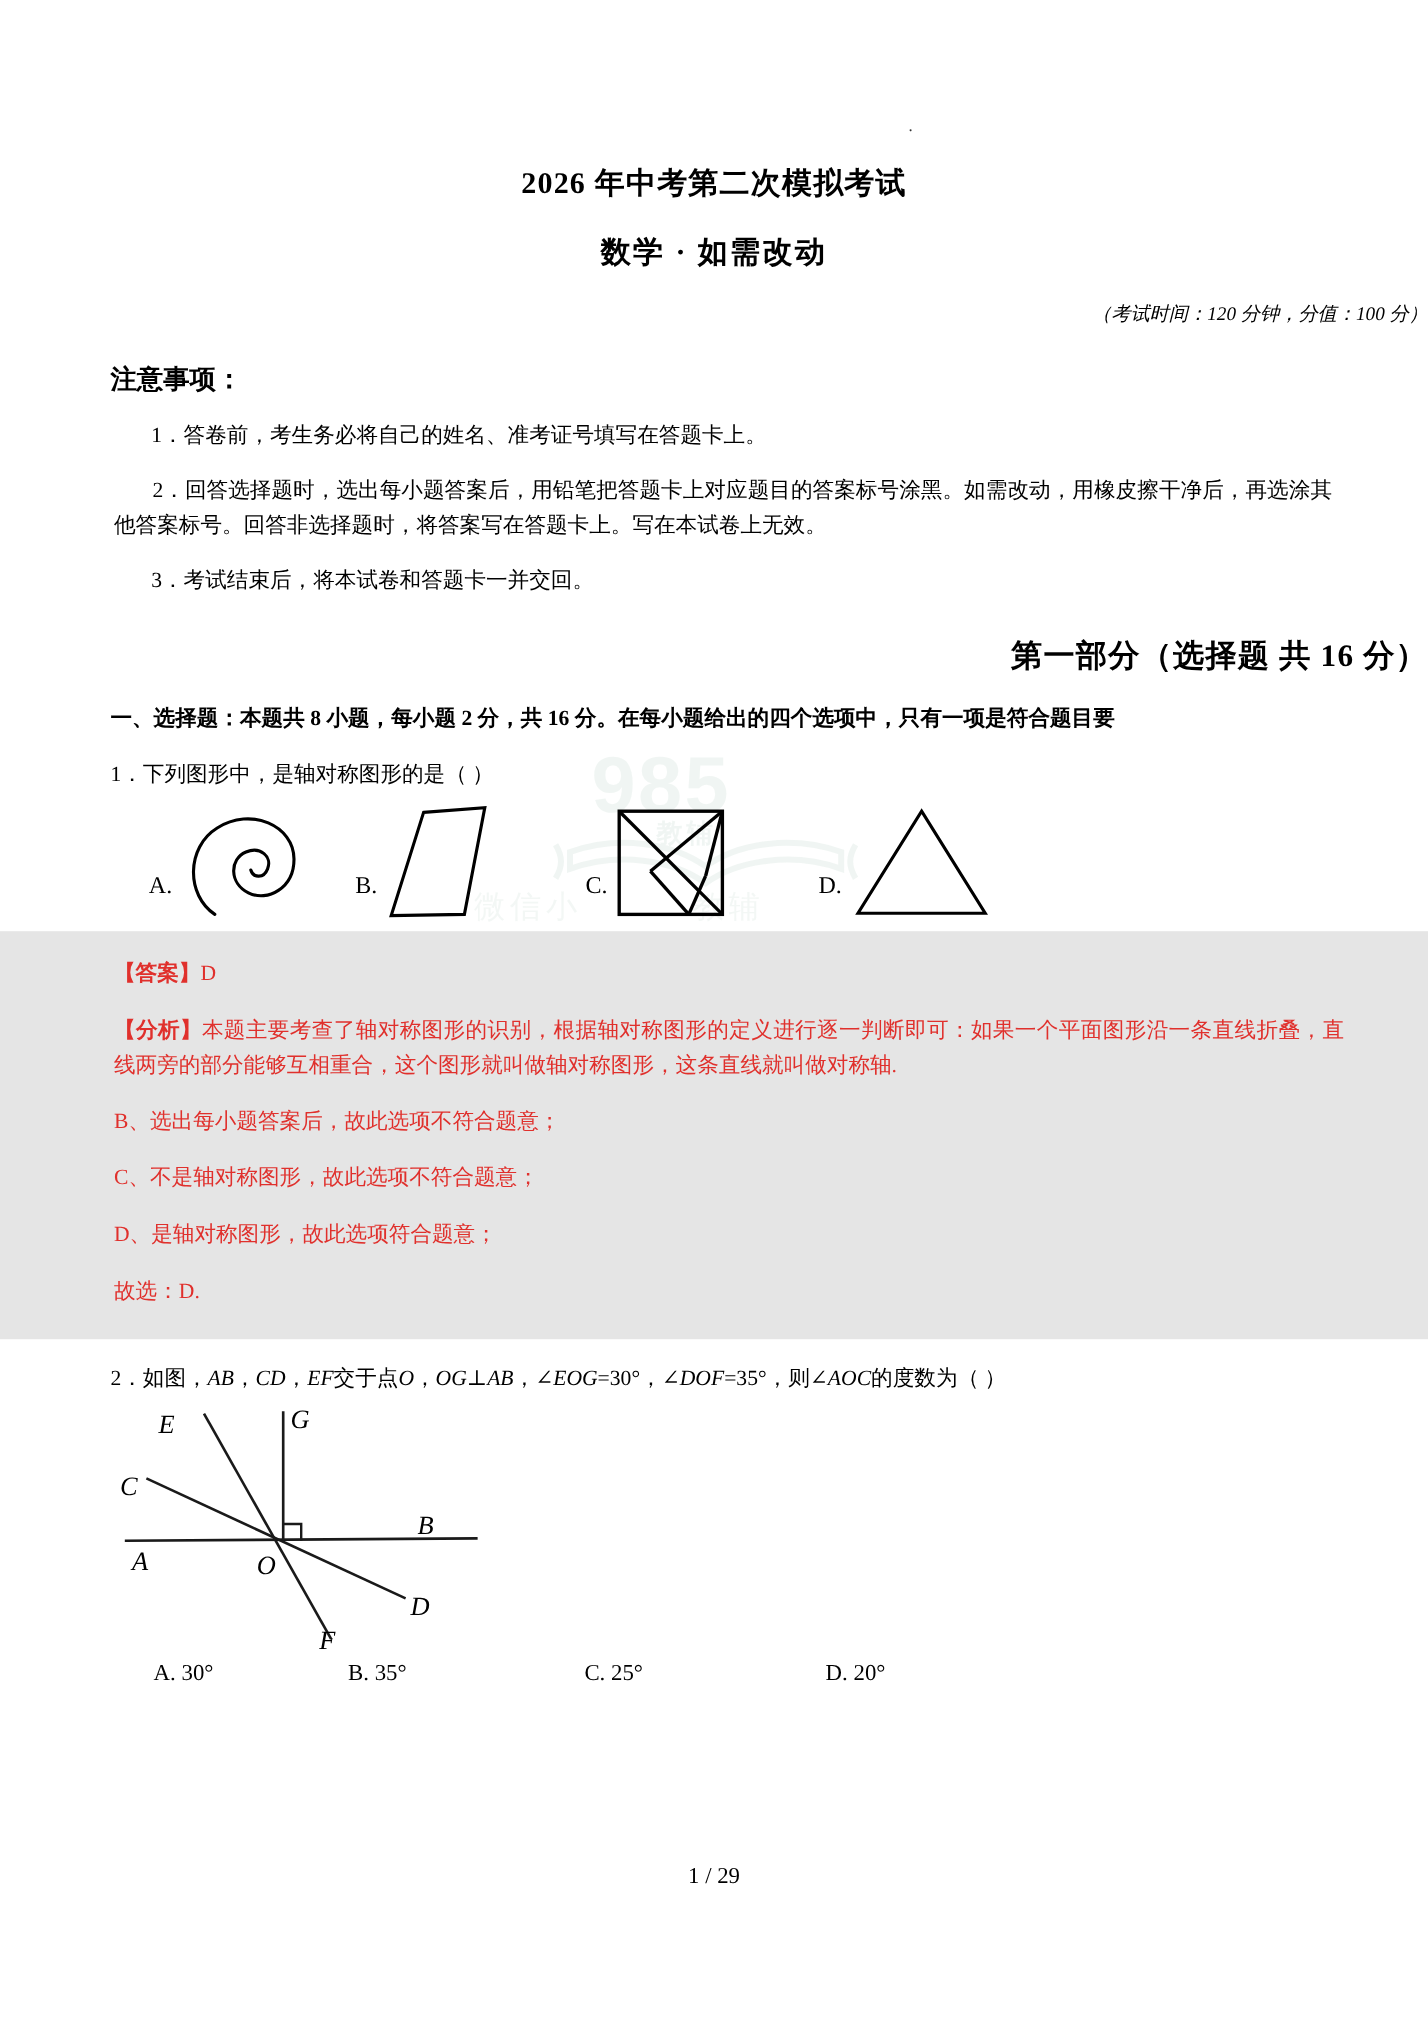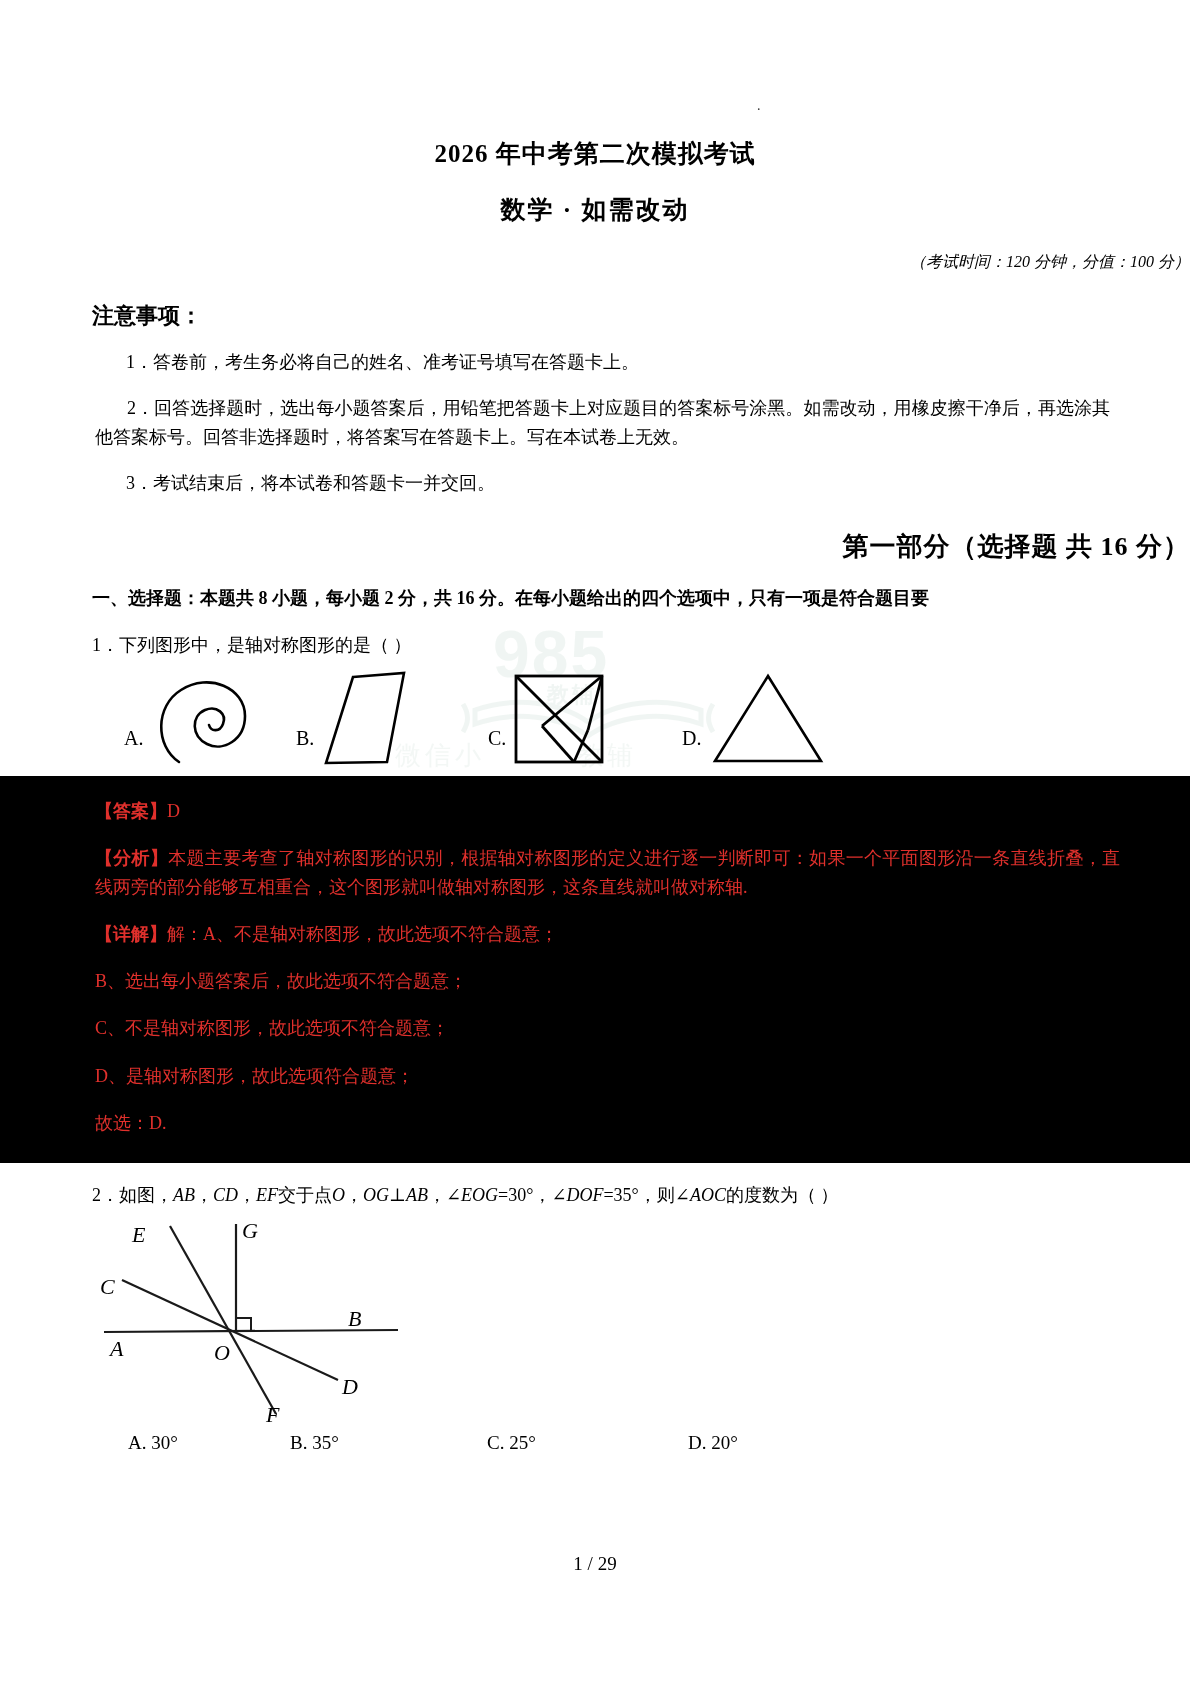--- a/index.html
+++ b/index.html
@@ -150,21 +150,21 @@
   }
   .opt-label {
     font-size: 20px;
     padding-bottom: 16px;
     padding-right: 6px;
   }
   .opt svg { display: block; }
 
   
   .ans-box {
-    background: #000000;
+    background: #e5e5e5;
     margin: 10px 0 0 0;
     padding: 12px 70px 16px 95px;
     position: relative;
     z-index: 1;
   }
   .ans-line {
     color: #e0302c;
     font-size: 18px;
     line-height: 1.62;
     margin: 0;
@@ -273,21 +273,20 @@
       <svg width="122" height="96" viewBox="0 0 122 96">
         <polygon points="61,6 114,91 8,91" fill="none" stroke="#000" stroke-width="2.6"></polygon>
       </svg>
     </div>
 
   </div>
 
   <div class="ans-box">
     <p class="ans-line"><span class="tag">【答案】</span><span>D</span></p>
     <p class="ans-line"><span class="tag">【分析】</span><span>本题主要考查了轴对称图形的识别，根据轴对称图形的定义进行逐一判断即可：如果一个平面图形沿一条直线折叠，直线两旁的部分能够互相重合，这个图形就叫做轴对称图形，这条直线就叫做对称轴.</span></p>
-    <p class="ans-line"><span class="tag">【详解】</span><span>解：A、不是轴对称图形，故此选项不符合题意；</span></p>
     <p class="ans-line">B、选出每小题答案后，故此选项不符合题意；</p>
     <p class="ans-line">C、不是轴对称图形，故此选项不符合题意；</p>
     <p class="ans-line">D、是轴对称图形，故此选项符合题意；</p>
     <p class="ans-line">故选：D.</p>
   </div>
 
   <p class="q-text"><span>2．如图，</span><span class="it">AB</span><span>，</span><span class="it">CD</span><span>，</span><span class="it">EF</span><span>交于点</span><span class="it">O</span><span>，</span><span class="it">OG⊥AB</span><span>，</span><span class="it">∠EOG</span><span>=30°，</span><span class="it">∠DOF</span><span>=35°，则</span><span class="it">∠AOC</span><span>的度数为（    ）</span></p>
 
   <div class="geo-wrap">
     <svg width="340" height="210" viewBox="0 0 340 210">

